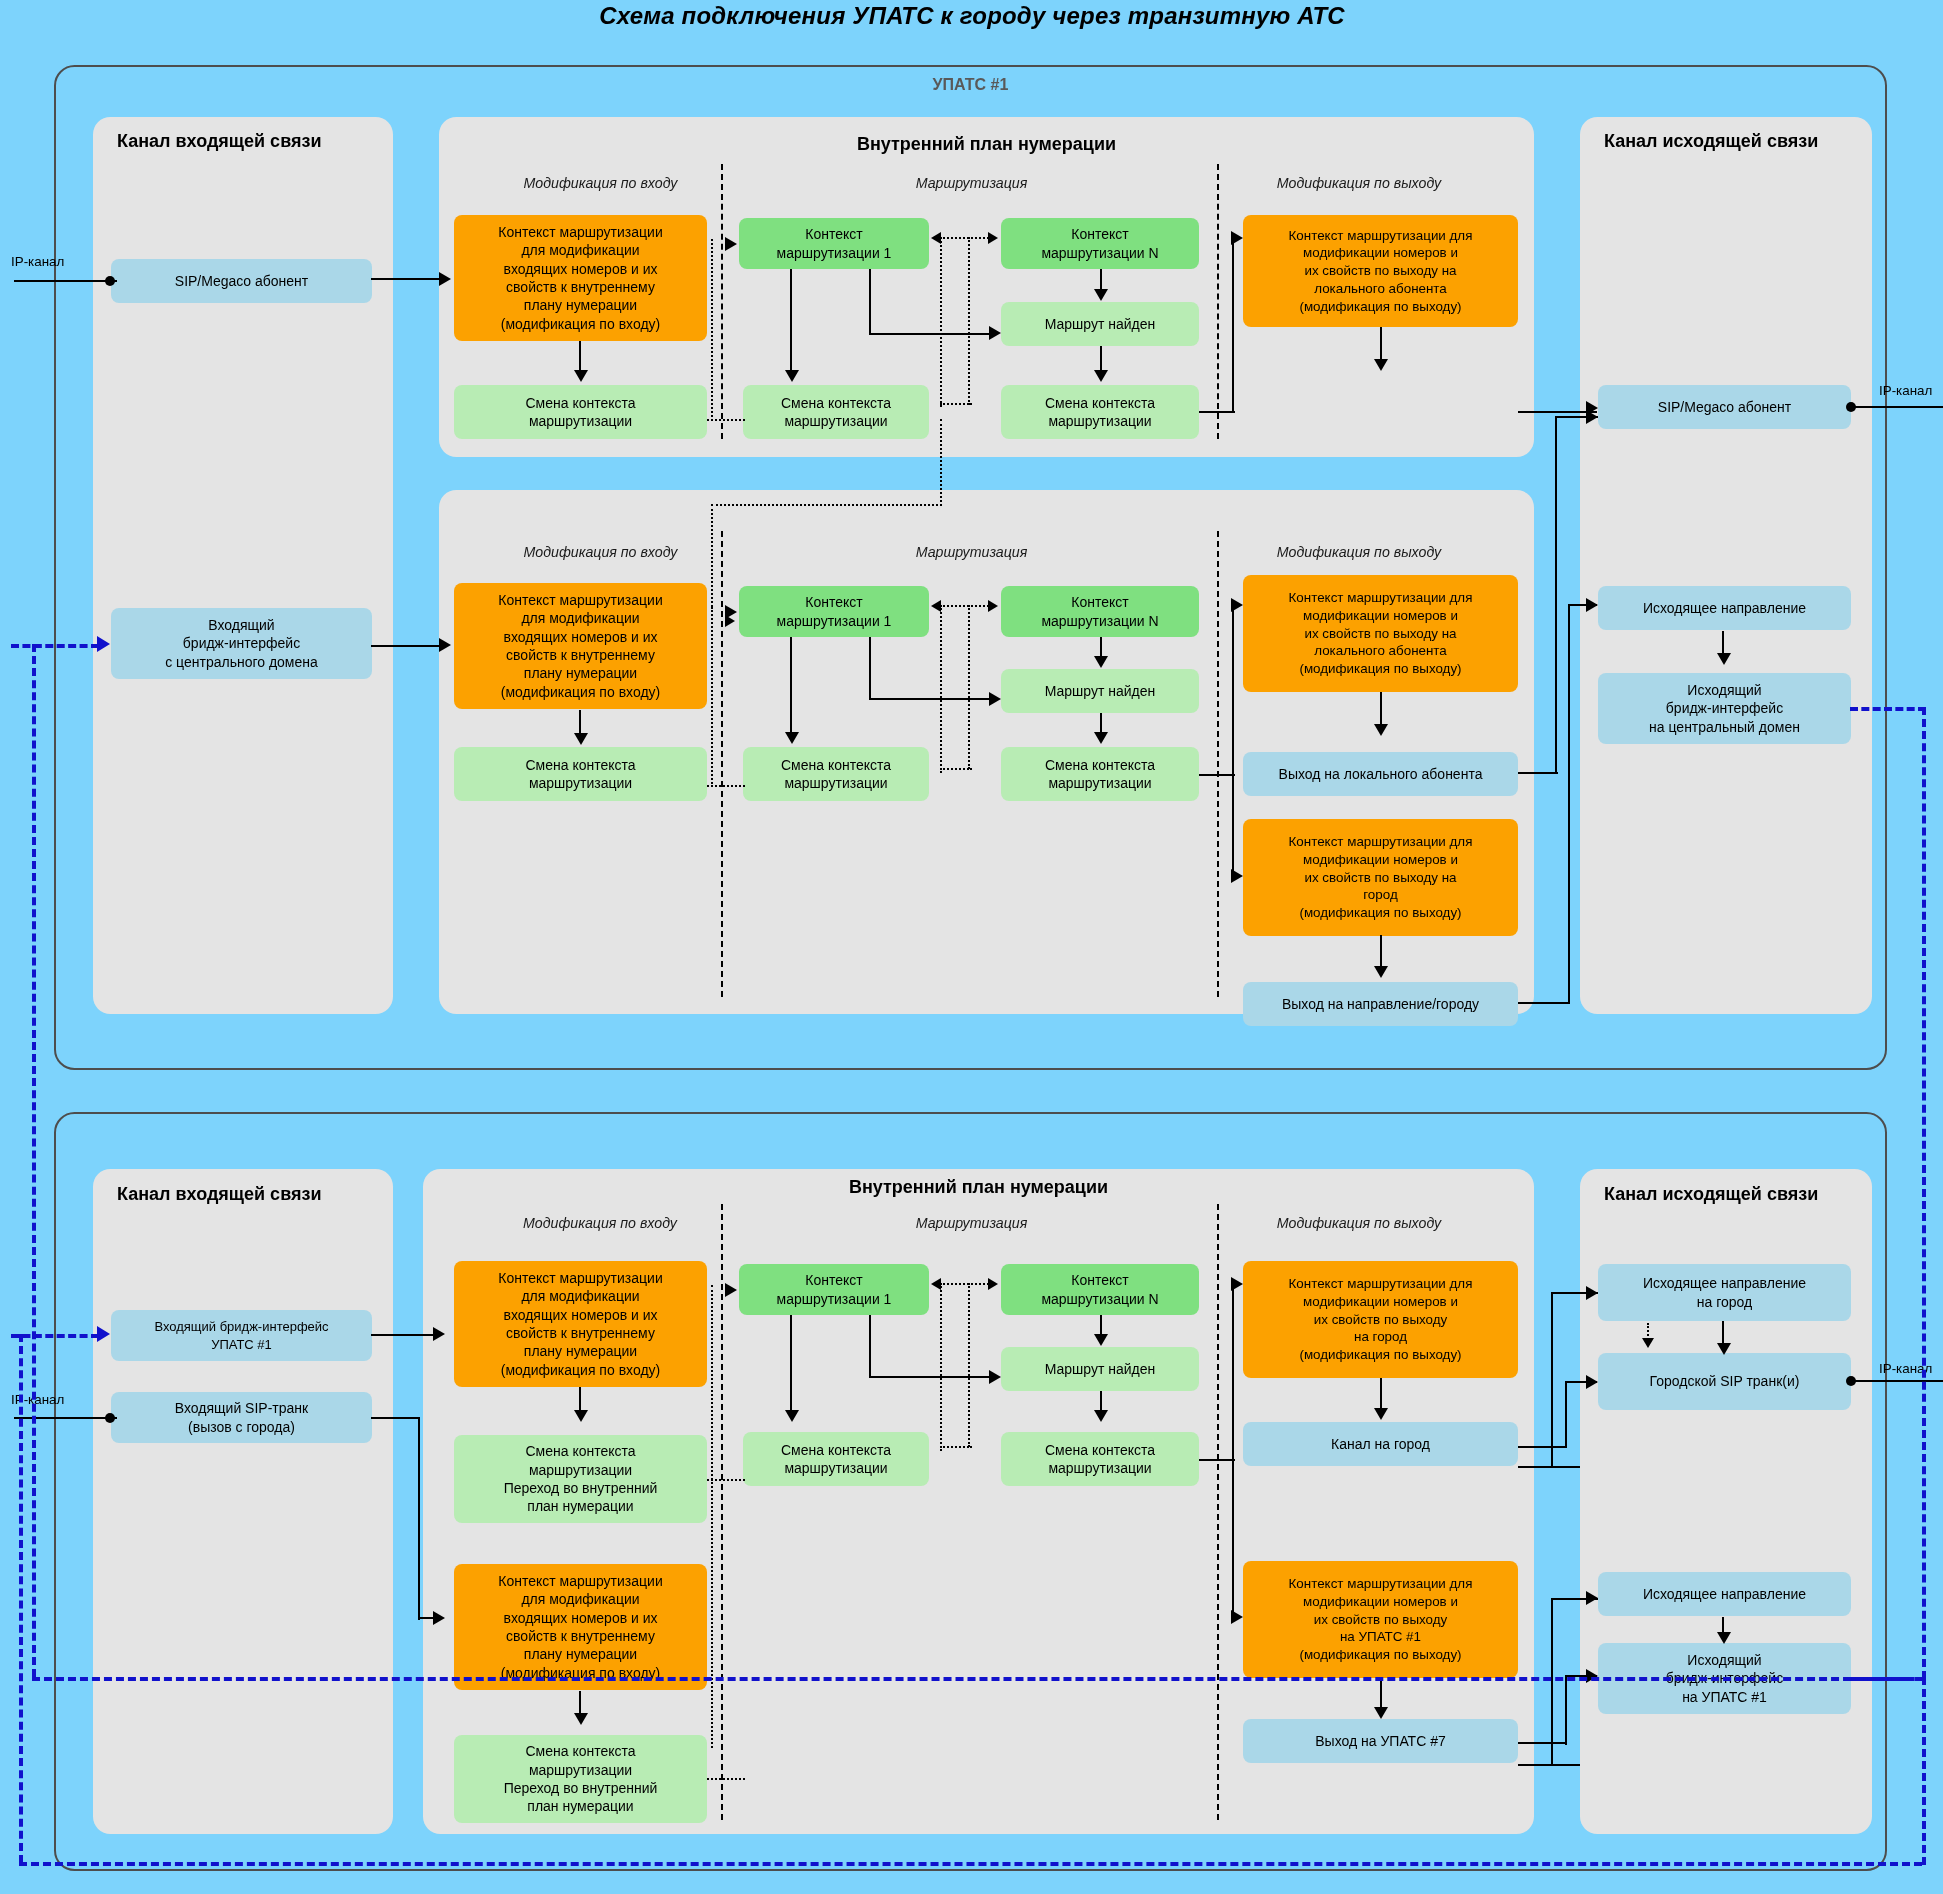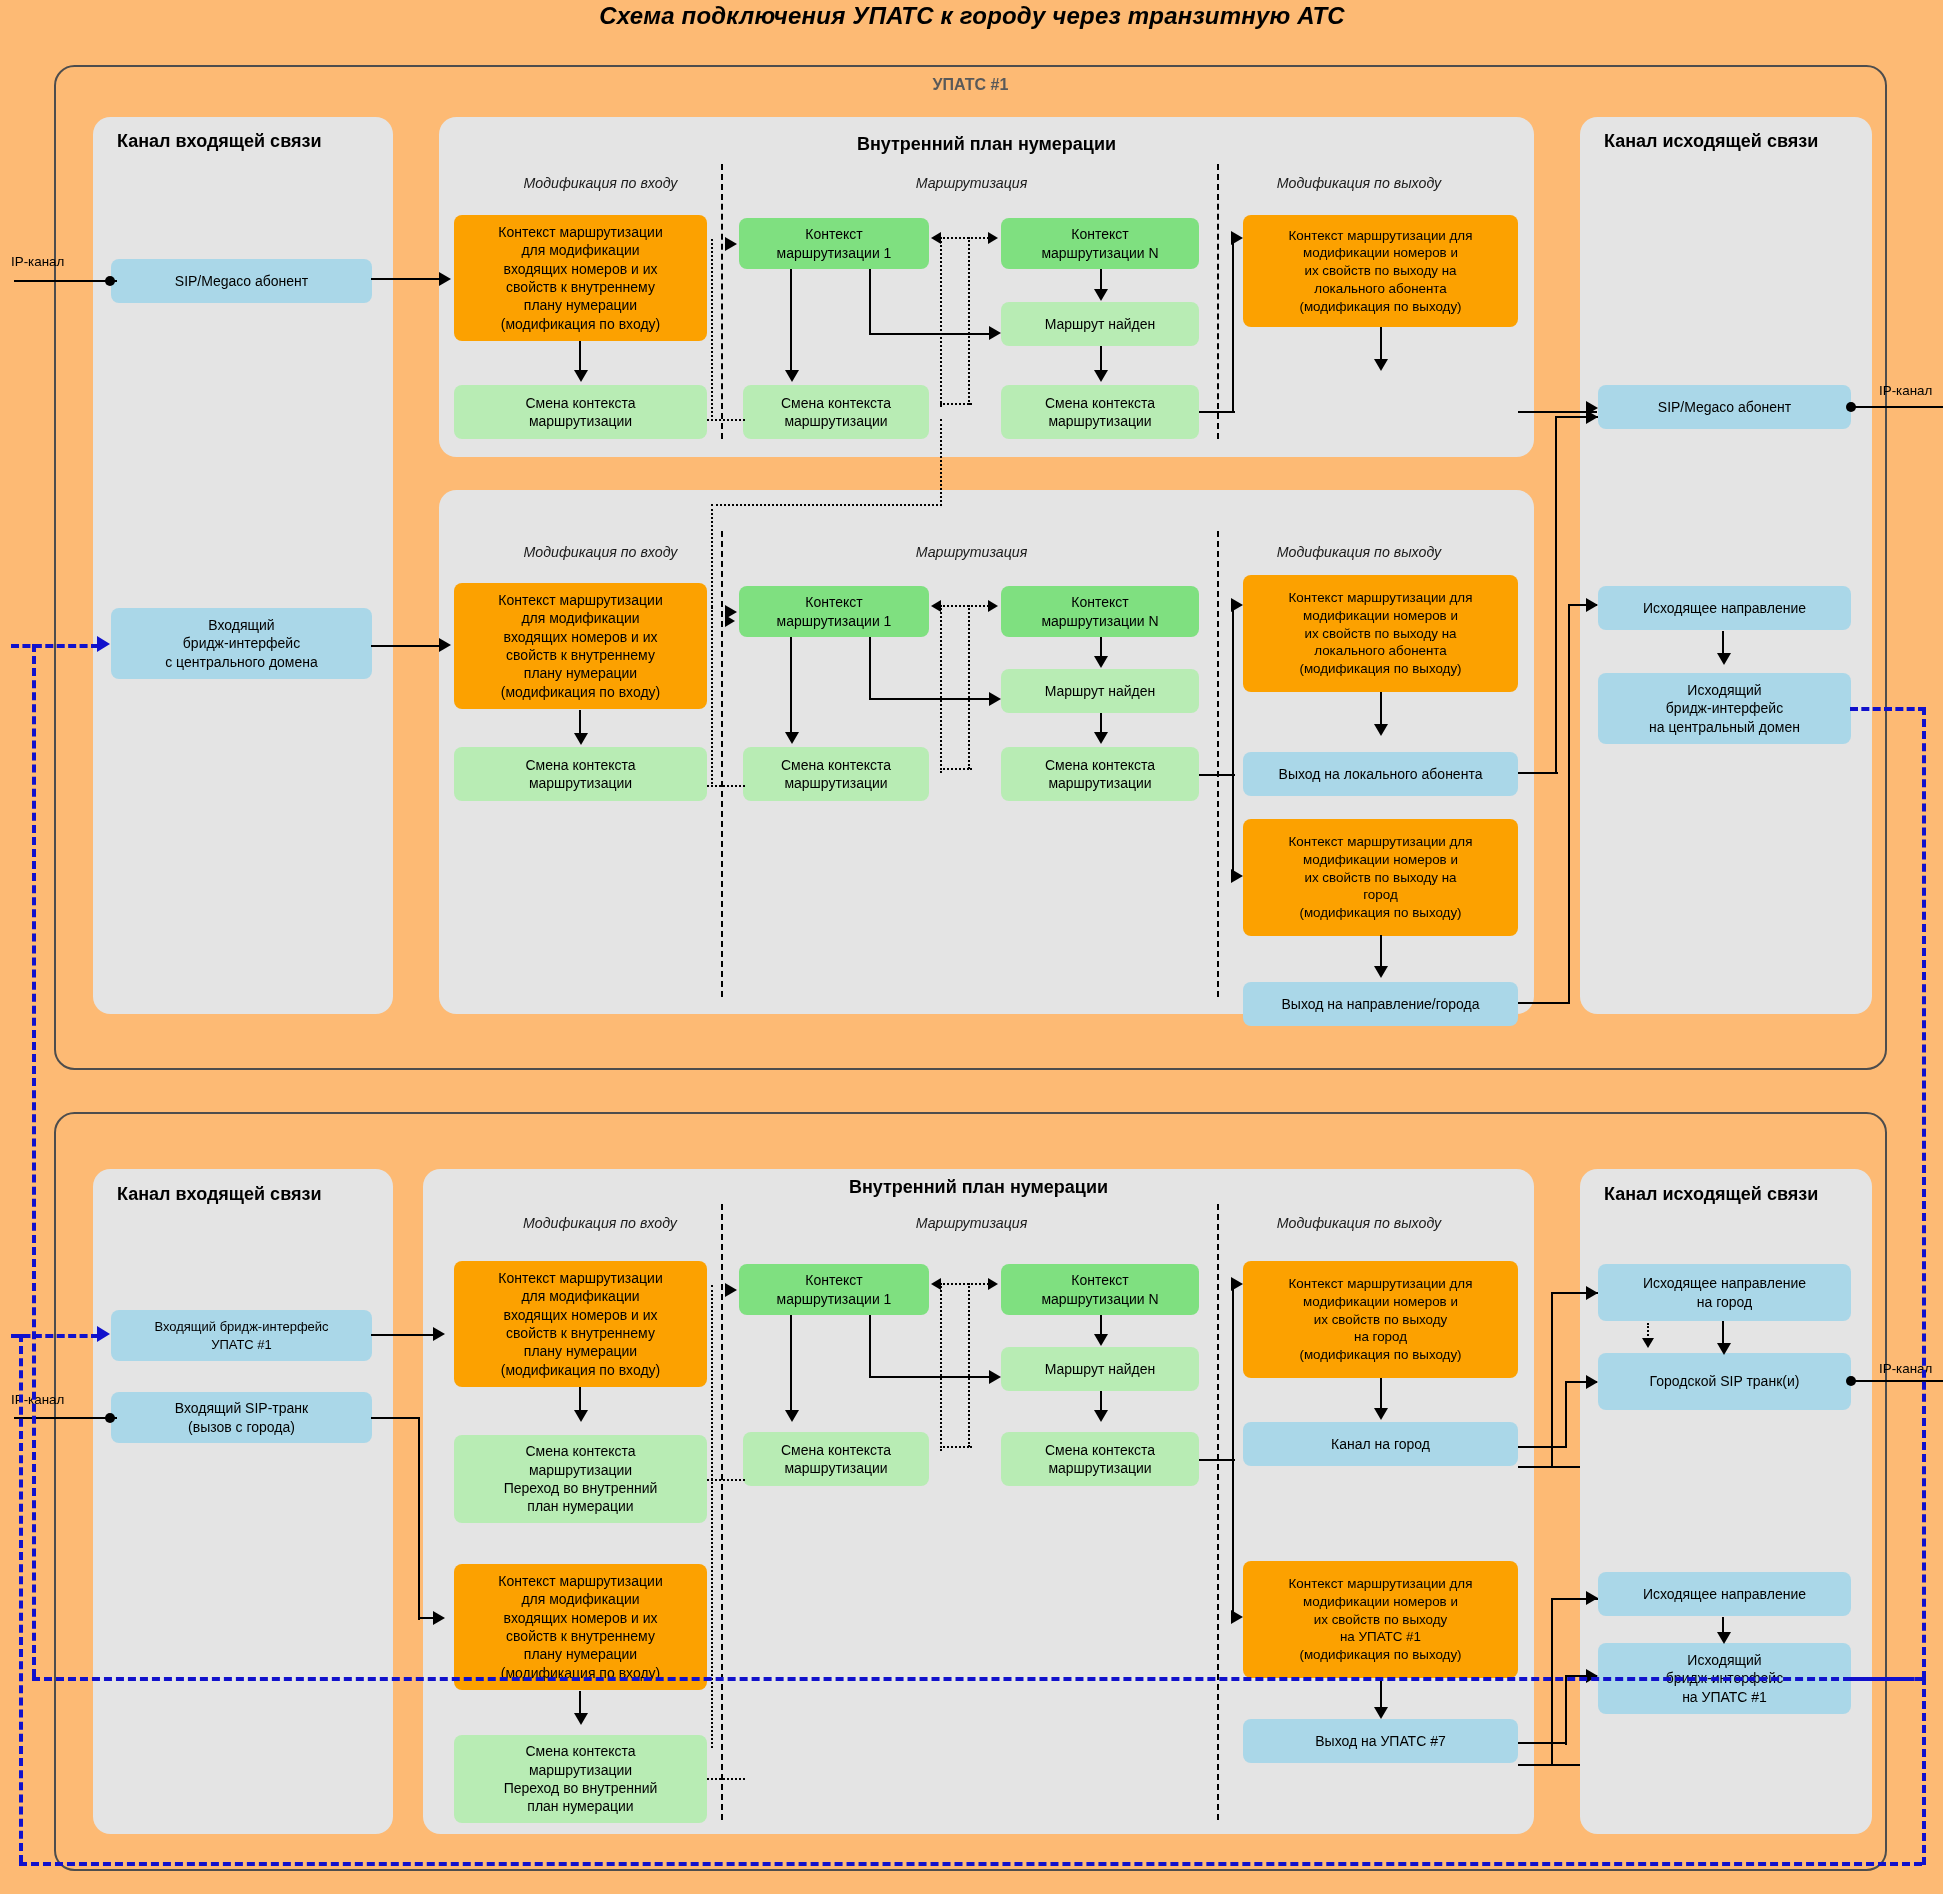--- a/index.html
+++ b/index.html
@@ -1,17 +1,17 @@
 <!DOCTYPE html>
 <html style="font-size:12.6px"><head>
 <meta charset="utf-8">
 <style>
   html,body{margin:0;padding:0;background:#fff;}
   body{font-family:"Liberation Sans","DejaVu Sans",sans-serif;}
-  #stage{position:relative;width:1944px;height:1895px;background:#fdba74;overflow:hidden;}
+  #stage{position:relative;width:1944px;height:1895px;background:#7dd3fc;overflow:hidden;}
 
   .abs{position:absolute;box-sizing:border-box;}
 
   
   .doc-title{
     left:0;top:1.6px;width:1944px;text-align:center;
     font-size:24px;font-weight:bold;font-style:italic;color:#000;
     letter-spacing:0.2px;
   }
 
@@ -198,21 +198,21 @@
 модификации номеров и
 их свойств по выходу на
 локального абонента
 (модификация по выходу)</div>
   <div class="abs node blue" style="left:1243px;top:752px;width:275px;height:44px;white-space:pre-line;">Выход на локального абонента</div>
   <div class="abs node orange" style="left:1243px;top:819px;width:275px;height:117px;white-space:pre-line;font-size:13.4px;">Контекст маршрутизации для
 модификации номеров и
 их свойств по выходу на
 город
 (модификация по выходу)</div>
-  <div class="abs node blue" style="left:1243px;top:982px;width:275px;height:44px;white-space:pre-line;">Выход на направление/города</div>
+  <div class="abs node blue" style="left:1243px;top:982px;width:275px;height:44px;white-space:pre-line;">Выход на направление/городу</div>
 
   <div class="abs ln hln" style="left:371px;top:645px;width:71px;"></div>
   <div class="abs arw arw-r" style="left:439px;top:638px;"></div>
 
   <div class="abs ln vln" style="left:579px;top:710px;height:25px;"></div>
   <div class="abs arw arw-d" style="left:574px;top:733px;"></div>
 
   <div class="abs arw arw-r" style="left:725px;top:605px;"></div>
 
   <div class="abs ln vln" style="left:790px;top:637px;height:96px;"></div>

